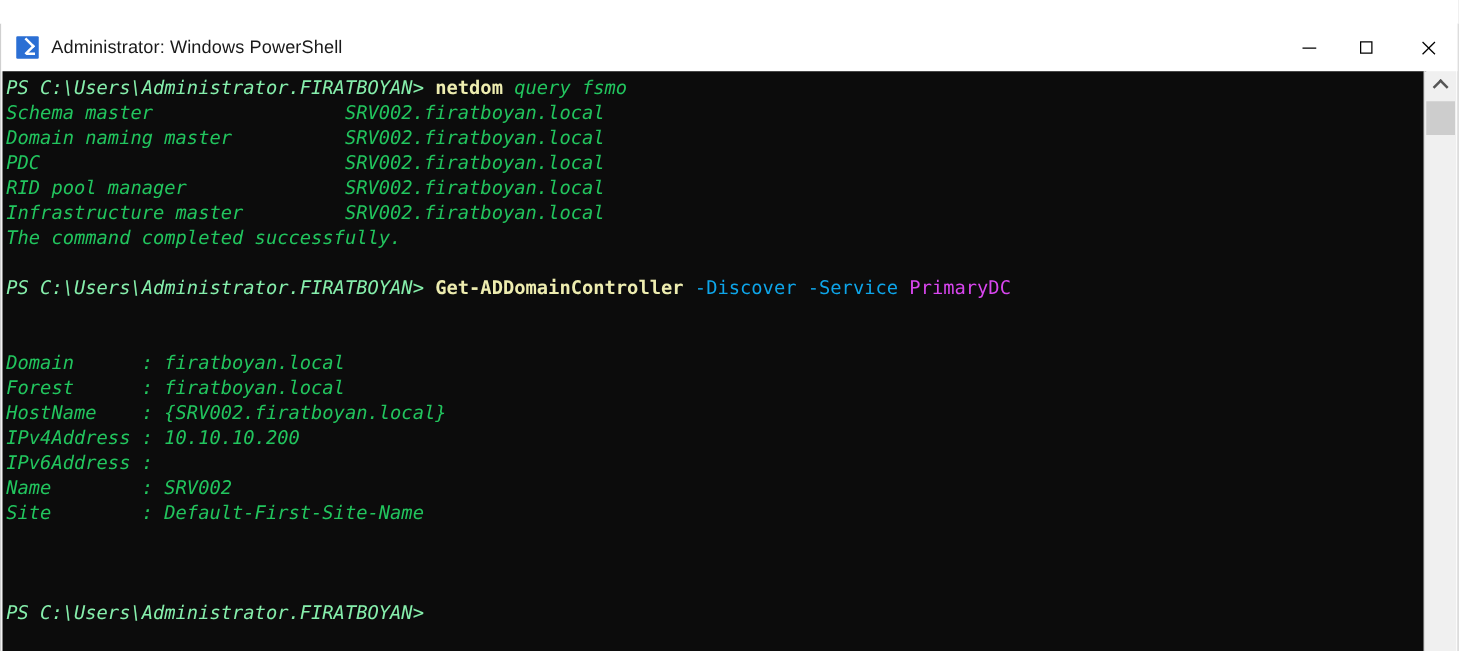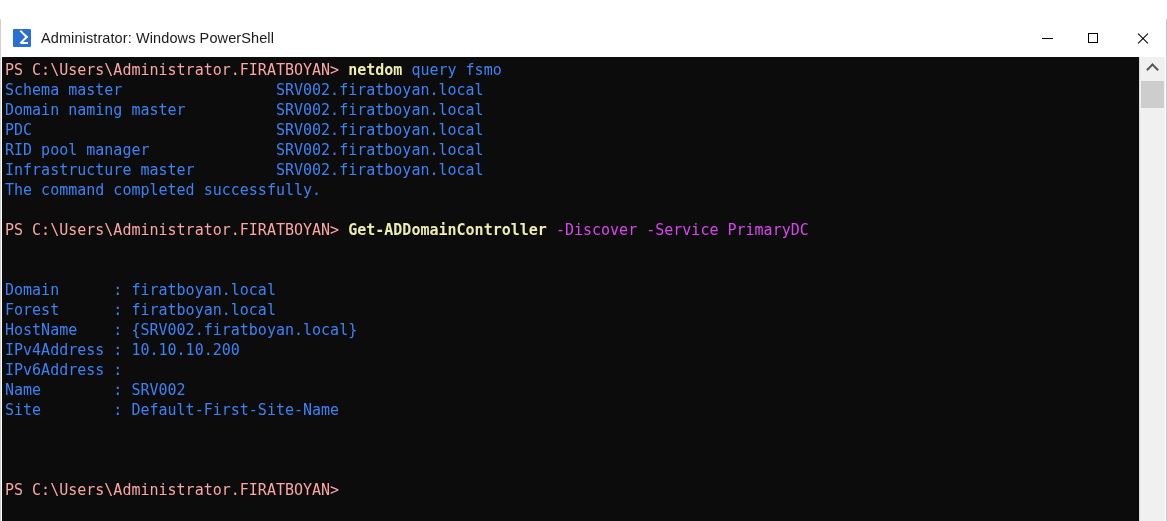--- a/index.html
+++ b/index.html
@@ -146,24 +146,24 @@
     font-size: 15px;
     line-height: 20px;
     white-space: pre;
     color: #cccccc;
     letter-spacing: 0px;
   }
   .line {
     height: 20px;
     white-space: pre;
   }
-  .c-default  { color: #3b82f6; }
-  .c-prompt   { color: #fca5a5; }
+  .c-default  { color: #22c55e; font-style: italic; }
+  .c-prompt   { color: #86efac; font-style: italic; }
   .c-command  { color: #eeedb0; font-weight: bold; }
-  .c-param    { color: #d946ef; }
+  .c-param    { color: #0ea5e9; }
   .c-arg      { color: #d946ef; }
 
   
   #scrollbar {
     position: absolute;
     right: 1px;
     top: 38px;
     width: 26px;
     height: 482px;
     background: #f0f0f0;

